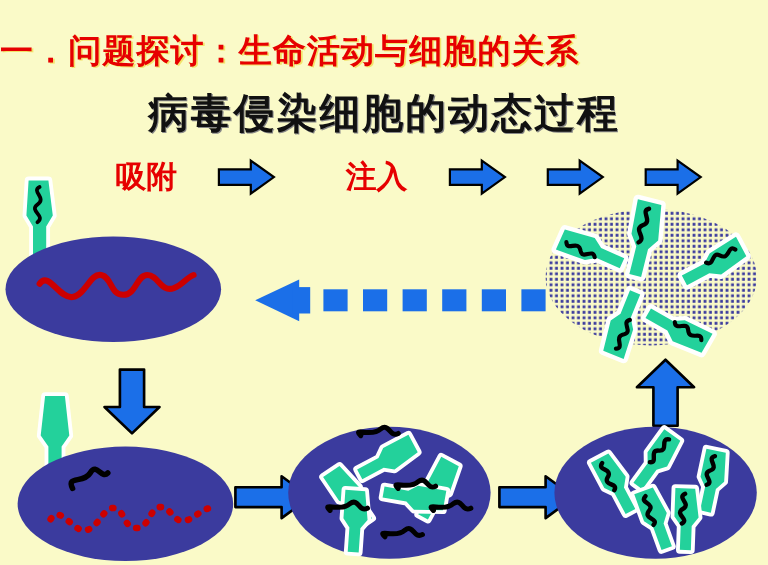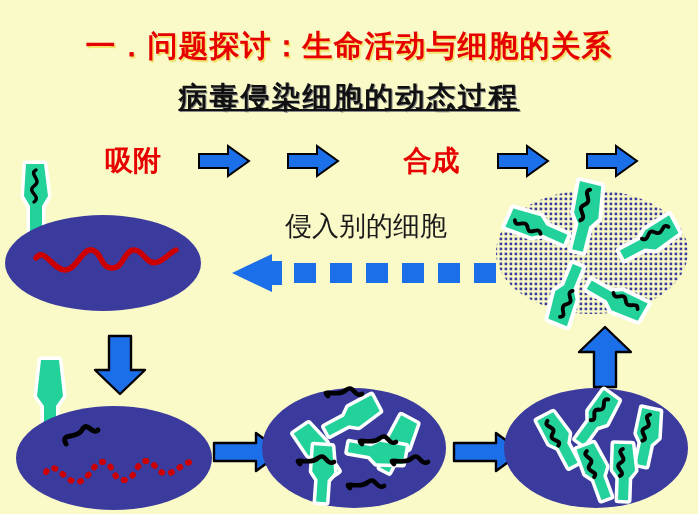--- a/index.html
+++ b/index.html
@@ -9,37 +9,36 @@
     font-family:"DejaVu Sans","Liberation Sans",sans-serif;
     overflow:hidden;
     position:relative;
   }
   #slide{position:absolute;left:0;top:0;width:698px;height:514px;}
   .abs{position:absolute;}
 
   
   #title-main{
     left:0;top:26px;width:698px;
-    text-align:center;
+    text-align:left;
     font-size:30px;font-weight:bold;
     color:#E60000;
     letter-spacing:1px;
     text-shadow:1.5px 1.5px 0 #F2E36A;
     white-space:nowrap;
   }
   #title-sub{
     left:0;top:78px;width:698px;
     text-align:center;
-    font-size:29px;font-weight:bold;
+    font-size:37px;font-weight:bold;
     color:#111111;
     letter-spacing:2px;
     font-family:"DejaVu Serif","Liberation Serif",serif;
     text-shadow:1px 1px 0 #888;
     white-space:nowrap;
-    text-decoration:underline;
   }
 
   
   #stage-row{
     left:78px;top:140px;width:560px;height:42px;
     display:flex;align-items:center;justify-content:space-between;
   }
   .stage-label{
     font-size:28px;font-weight:bold;color:#E60000;
     white-space:nowrap;line-height:1;padding-left:27px;
@@ -67,39 +66,38 @@
   <div class="abs" id="title-sub">病毒侵染细胞的动态过程</div>
 
   <div class="abs" id="stage-row">
 
     <span class="stage-label">吸附</span>
 
     <svg class="stage-arrow" viewBox="0 0 52 34">
       <path d="M1,10 L30,10 L30,2 L51,17 L30,32 L30,24 L1,24 Z" fill="#1B6FE8" stroke="#000" stroke-width="2"></path>
     </svg>
 
-
-    <svg class="stage-arrow" viewBox="0 0 52 34">
-      <path d="M1,10 L30,10 L30,2 L51,17 L30,32 L30,24 L1,24 Z" fill="#1B6FE8" stroke="#000" stroke-width="2"></path>
-    </svg>
-
-    <span class="stage-label">合成</span>
+    <span class="stage-label">注入</span>
+
+    <svg class="stage-arrow" viewBox="0 0 52 34">
+      <path d="M1,10 L30,10 L30,2 L51,17 L30,32 L30,24 L1,24 Z" fill="#1B6FE8" stroke="#000" stroke-width="2"></path>
+    </svg>
+
 
     <svg class="stage-arrow" viewBox="0 0 52 34">
       <path d="M1,10 L30,10 L30,2 L51,17 L30,32 L30,24 L1,24 Z" fill="#1B6FE8" stroke="#000" stroke-width="2"></path>
     </svg>
 
 
     <svg class="stage-arrow" viewBox="0 0 52 34">
       <path d="M1,10 L30,10 L30,2 L51,17 L30,32 L30,24 L1,24 Z" fill="#1B6FE8" stroke="#000" stroke-width="2"></path>
     </svg>
 
   </div>
 
-  <div class="abs" id="mid-text">侵入别的细胞</div>
 
   <svg class="abs" style="left:0px;top:150px;" width="210" height="165" viewBox="0 0 210 165">
 
     <g>
       <path d="M26,14 L44,14 L48,46 L42,56 L42,88 L30,88 L30,56 L24,46 Z" fill="#FFFFFF" stroke="#FFFFFF" stroke-width="7" stroke-linejoin="round"></path>
       <path d="M26,14 L44,14 L48,46 L42,56 L42,88 L30,88 L30,56 L24,46 Z" fill="#23D19B"></path>
       <path d="M36,20 C28,24 43,30 34,36 C26,42 42,46 34,52" fill="none" stroke="#000" stroke-width="3.4" stroke-linecap="round"></path>
     </g>
 
     <ellipse cx="103" cy="113" rx="98" ry="48" fill="#3B3B9E"></ellipse>

